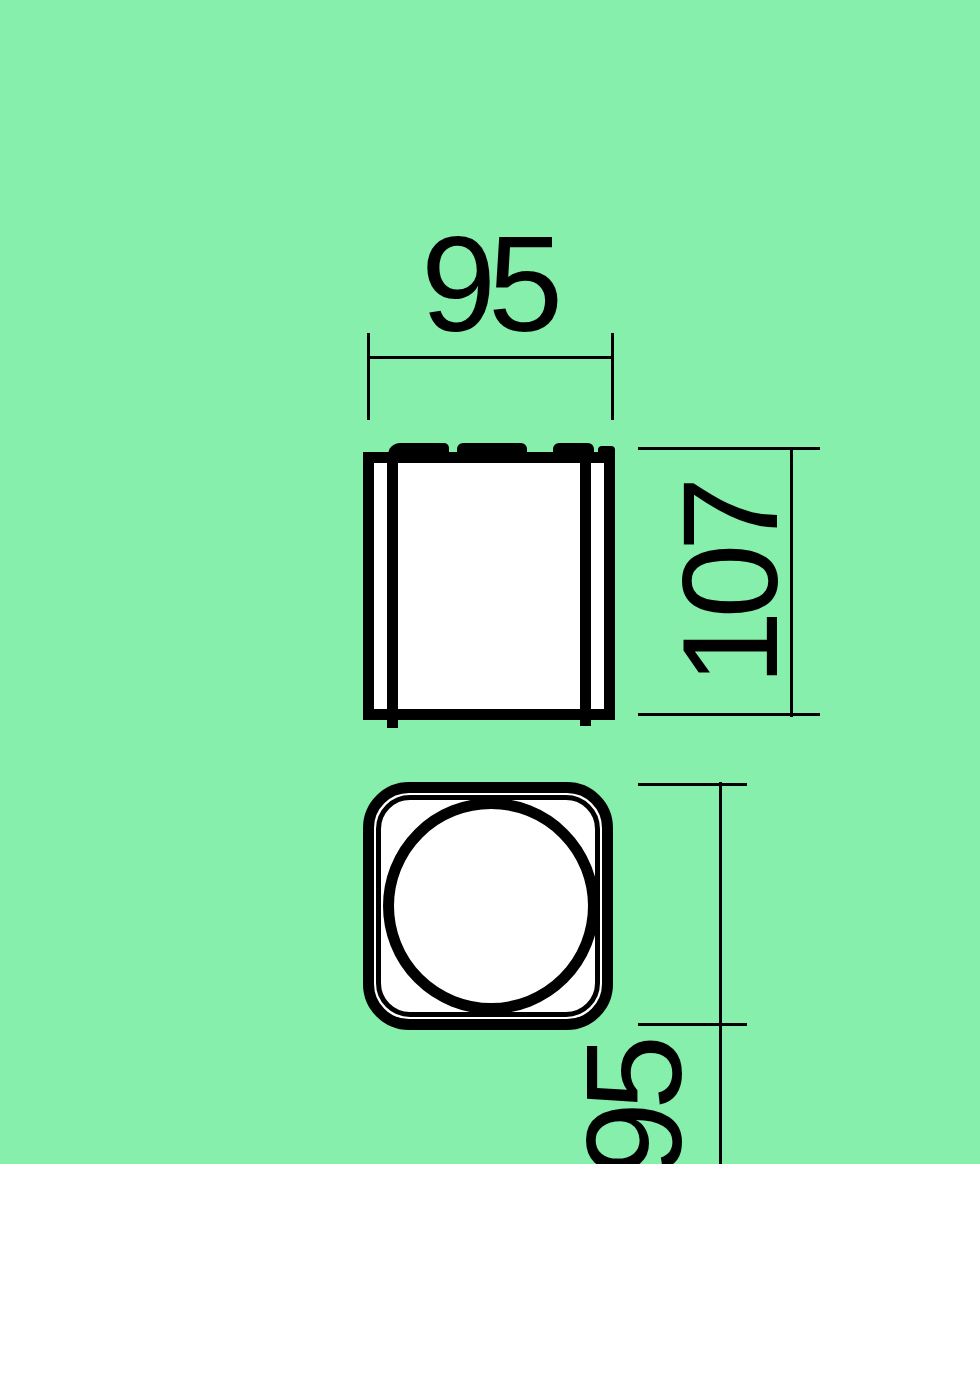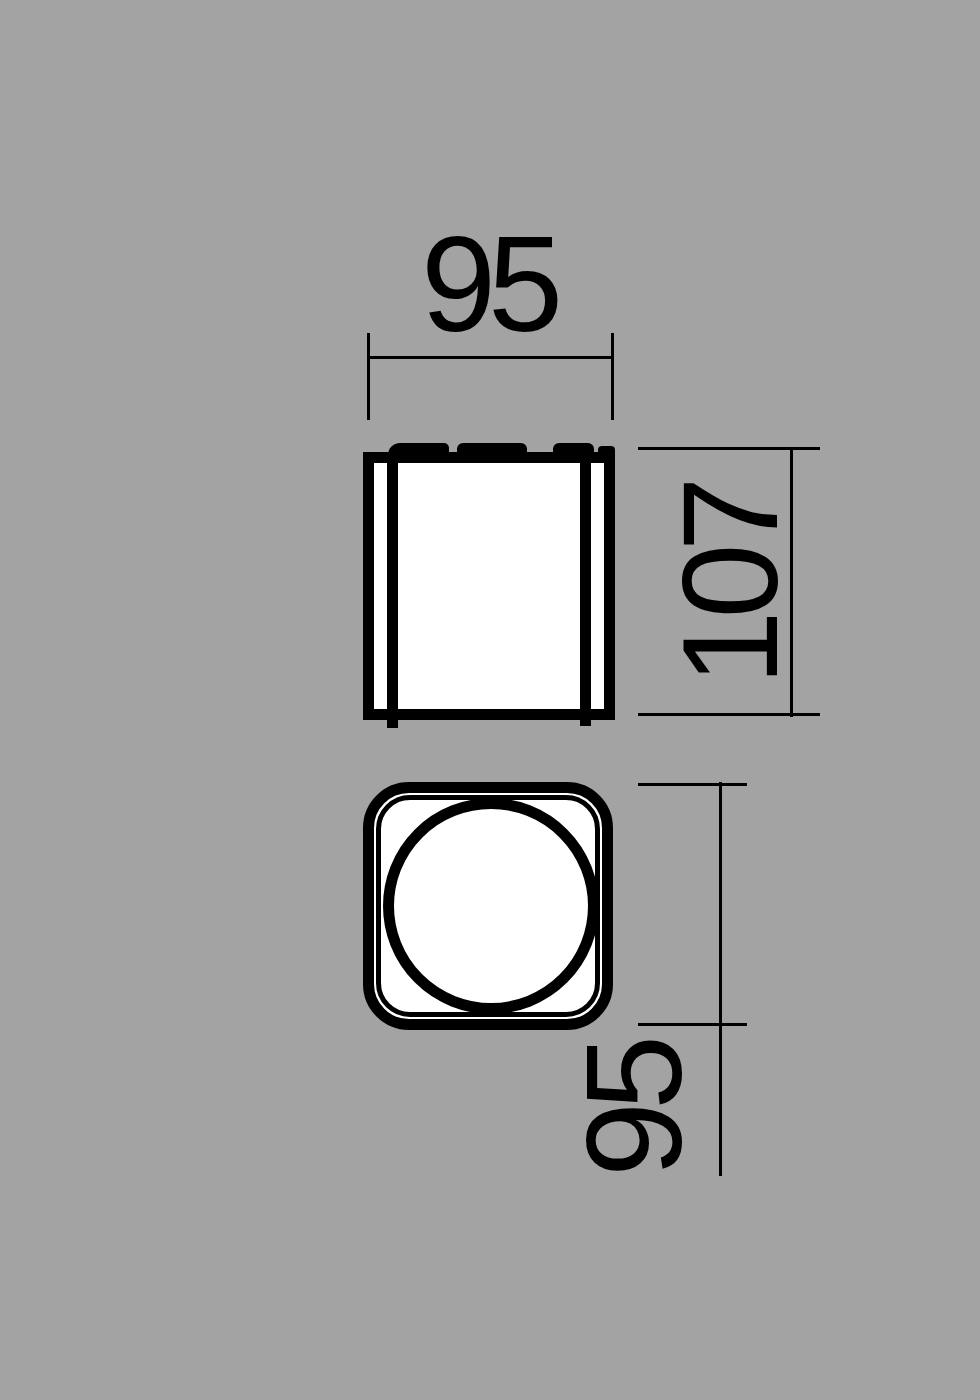--- a/index.html
+++ b/index.html
@@ -3,22 +3,22 @@
 <meta charset="utf-8">
 <style>
   html, body {
     margin: 0;
     padding: 0;
     background: #ffffff;
   }
   #canvas {
     position: relative;
     width: 980px;
-    height: 1400px;
-    background: #a3a3a3;
+    height: 1164px;
+    background: #86efac;
     overflow: hidden;
     font-family: "Liberation Sans", sans-serif;
   }
   .abs { position: absolute; }
   
   .dimline { background: #000000; }
   
   .dim-text {
     position: absolute;
     color: #000000;

